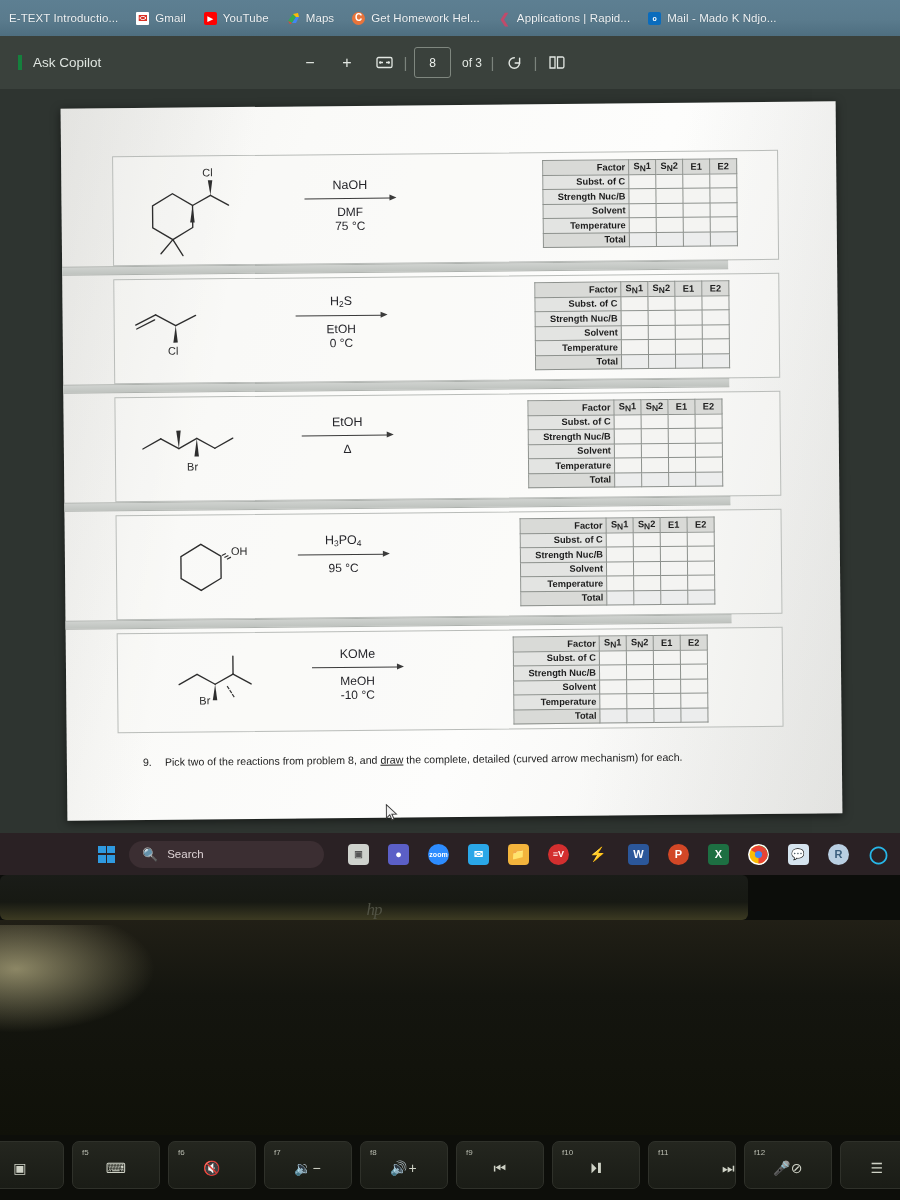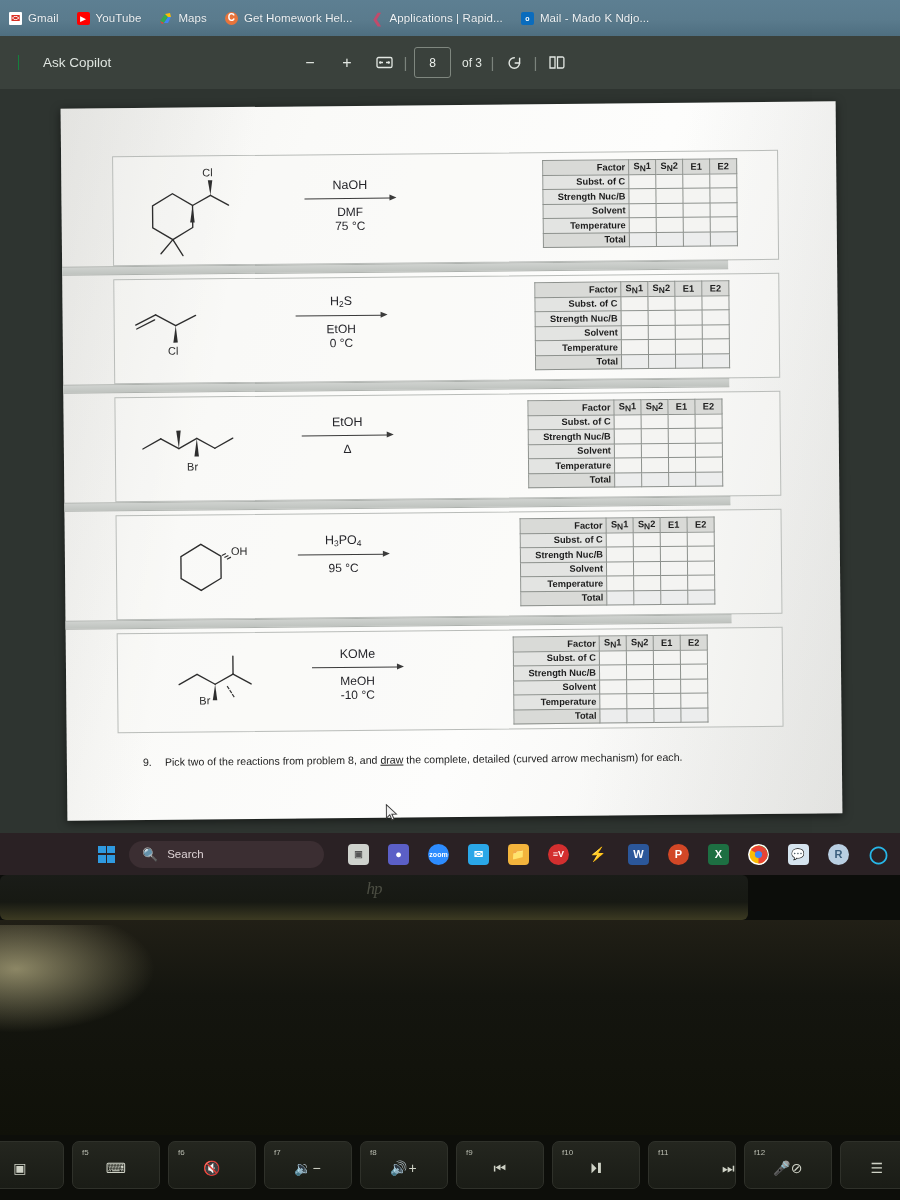--- a/index.html
+++ b/index.html
@@ -48,21 +48,21 @@
 
   
   #pdftoolbar {
     position: absolute; left: 0; top: 36px; width: 900px; height: 53px;
     background: #3a413c;
     display: flex; align-items: center;
     filter: blur(0.2px);
   }
   #askcopilot {
     margin-left: 18px; font-size: 13.5px; color: #dfe5e0;
-    border-left: 1px solid #15803d; padding-left: 24px;
+    border-left: 4px solid #15803d; padding-left: 11px;
   }
   #pdfcontrols {
     position: absolute; left: 295px; top: 0; height: 53px;
     display: flex; align-items: center; gap: 0px; color: #e2e7e2;
   }
   .pc { display:flex; align-items:center; justify-content:center;
         height: 30px; min-width: 30px; font-size: 16px; color:#e3e8e3; }
   .pc.sep { min-width: 13px; color: #7b837c; font-size: 15px; }
   #pagebox {
     width: 37px; height: 31px; border: 1px solid #7f877f; border-radius: 3px;
@@ -186,21 +186,21 @@
   #searchbox .stext { color:#ddd3d5; font-size:11.5px; }
   #tb-icons { display:flex; align-items:center; gap: 19px; margin-left: 24px; }
   .tbi { width: 21px; height: 21px; border-radius:4px; flex:none;
          display:flex; align-items:center; justify-content:center;
          font-size:11px; font-weight:bold; color:#fff; }
 
   
   #bezel {
     position:absolute; left:0; top:875px; width:748px; height:45px;
     background: linear-gradient(180deg,#1a1c18 0%, #171913 60%, #3c3a22 100%);
-    display:flex; align-items:flex-start; justify-content:center;border-radius:6px;
+    display:flex; align-items:flex-end; justify-content:center;border-radius:6px;
   }
   #hplogo {
     margin-top: 4px; font-family:"Liberation Serif", serif; font-style:italic;
     font-size: 17px; color: #5d5f52; letter-spacing: -1px; opacity:.75;
   }
   #deck {
     position:absolute; left:0; top:920px; width:900px; height:215px;
     background: linear-gradient(180deg,#211f16 0%, #14150f 35%, #101109 100%);
   }
   #deckspeaker {
@@ -226,20 +226,23 @@
   }
   .fkey .fnum { position:absolute; left:9px; top:6px; font-size:8px; color:#b9bcb0; }
   .fkey .fglyph { font-size:14px; margin-top:6px; letter-spacing:.5px; }
 </style>
 </head>
 <body>
 
 <div id="screen">
 
   <div id="tabstrip">
+    <div class="tab">
+      <span class="tlabel">E-TEXT Introductio...</span>
+    </div>
     <div class="tab">
       <span class="favicon fi-gmail">✉</span>
       <span class="tlabel">Gmail</span>
     </div>
     <div class="tab">
       <span class="favicon fi-youtube">▶</span>
       <span class="tlabel">YouTube</span>
     </div>
     <div class="tab">
       <span class="favicon fi-maps">

